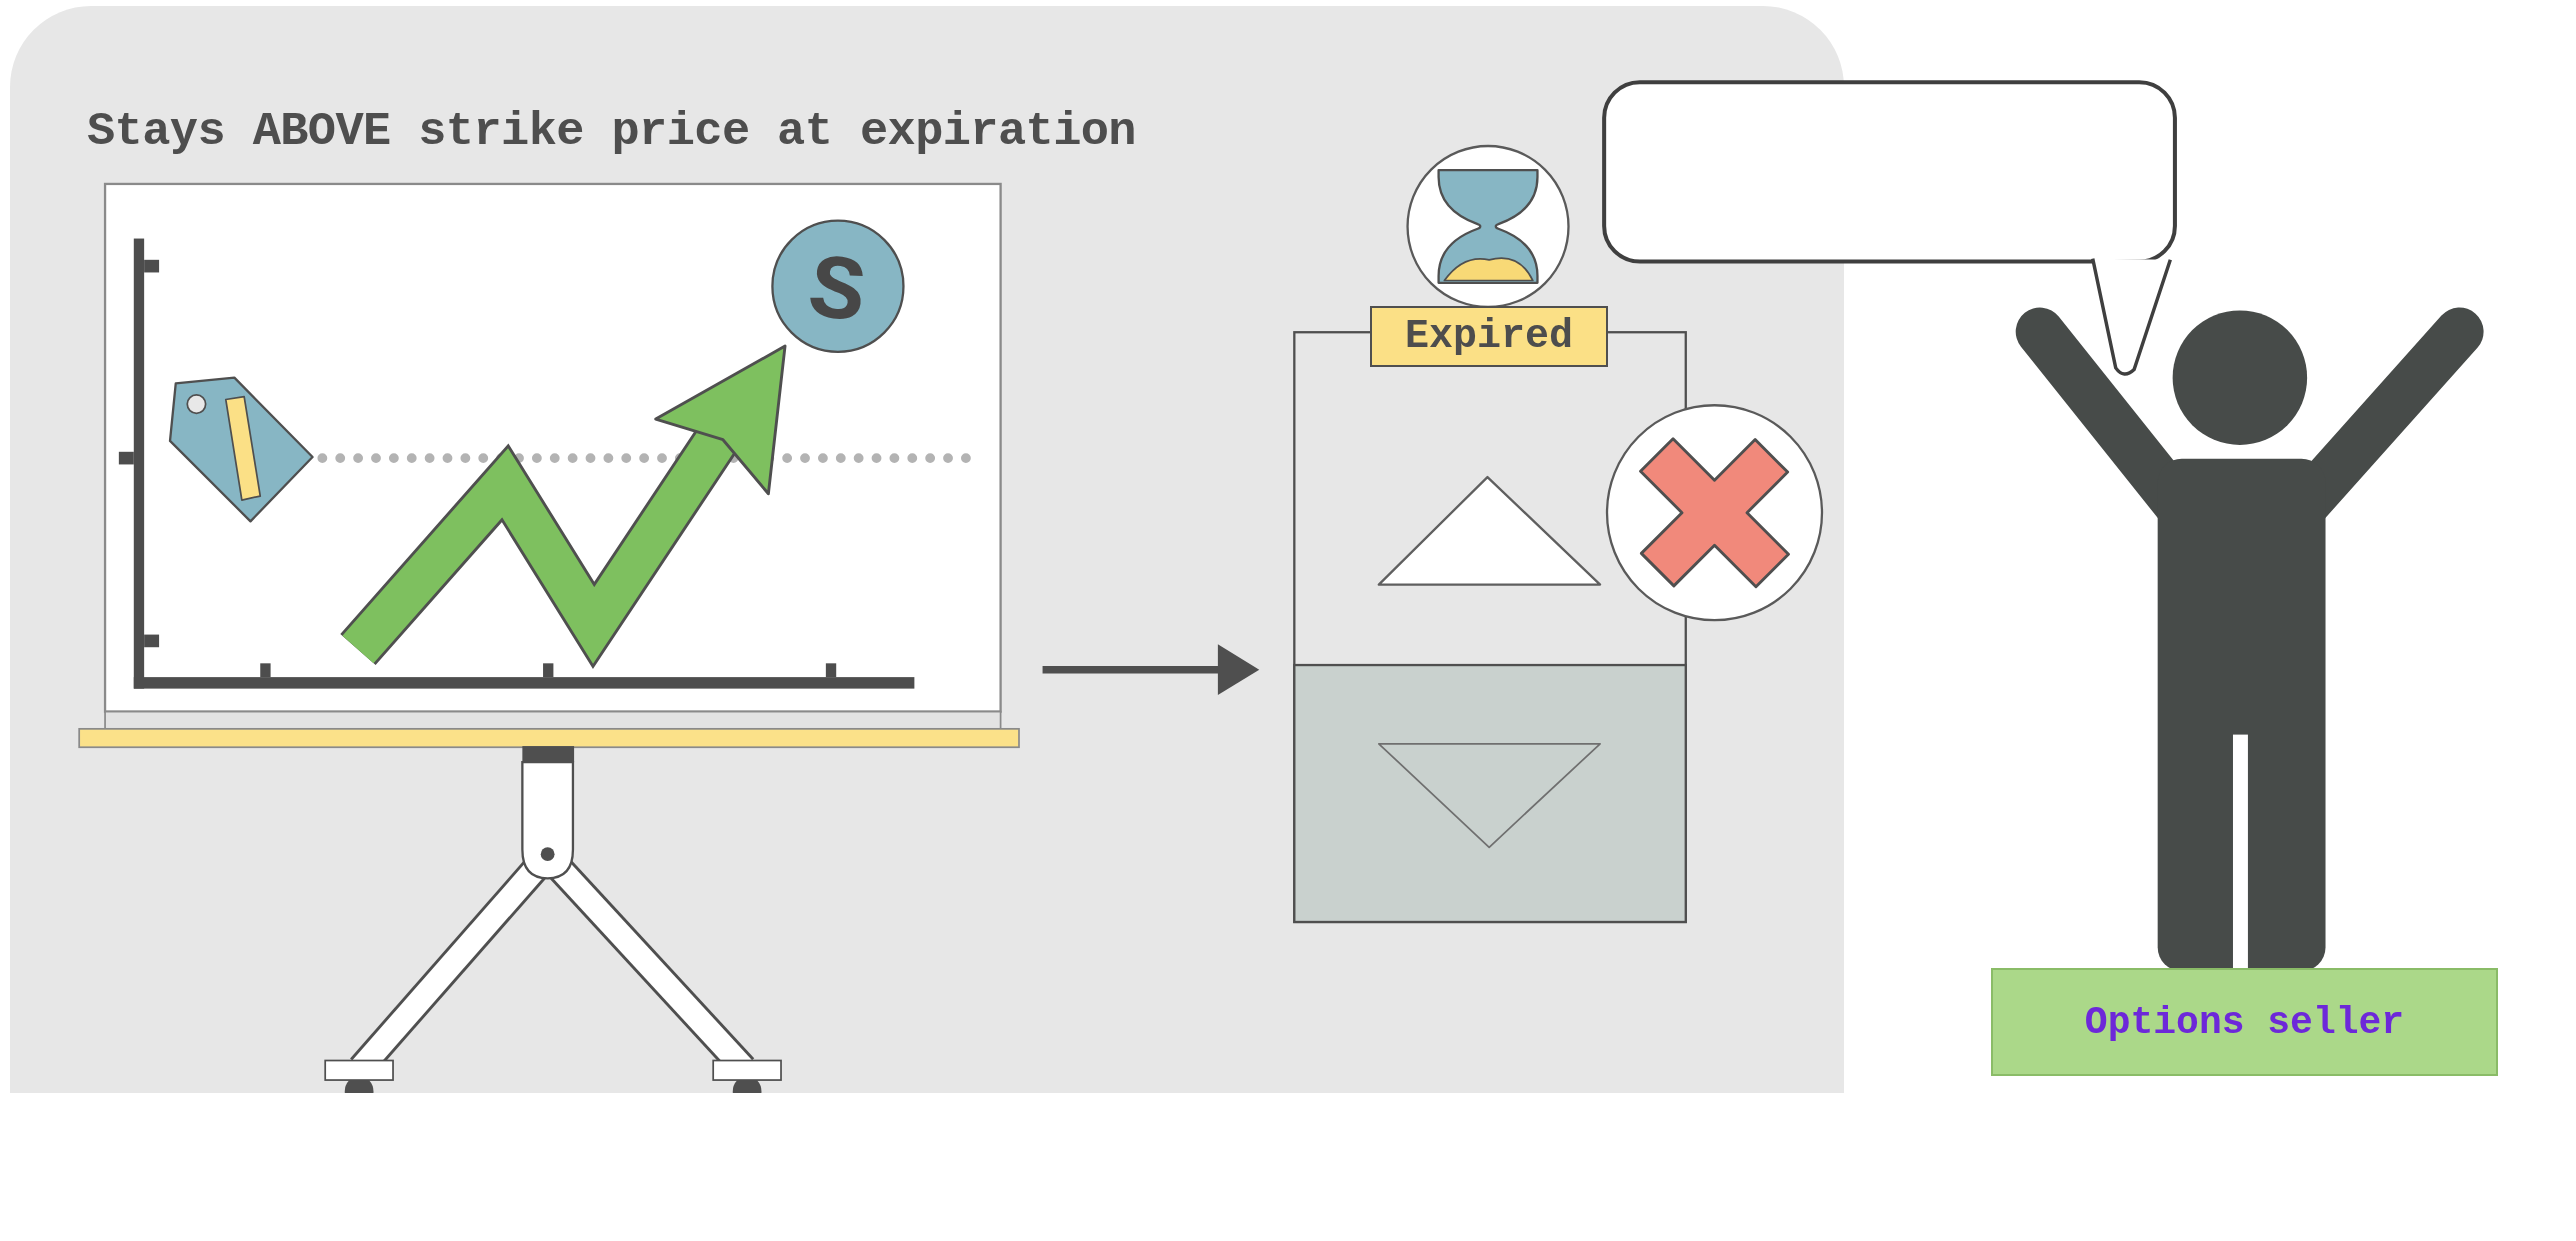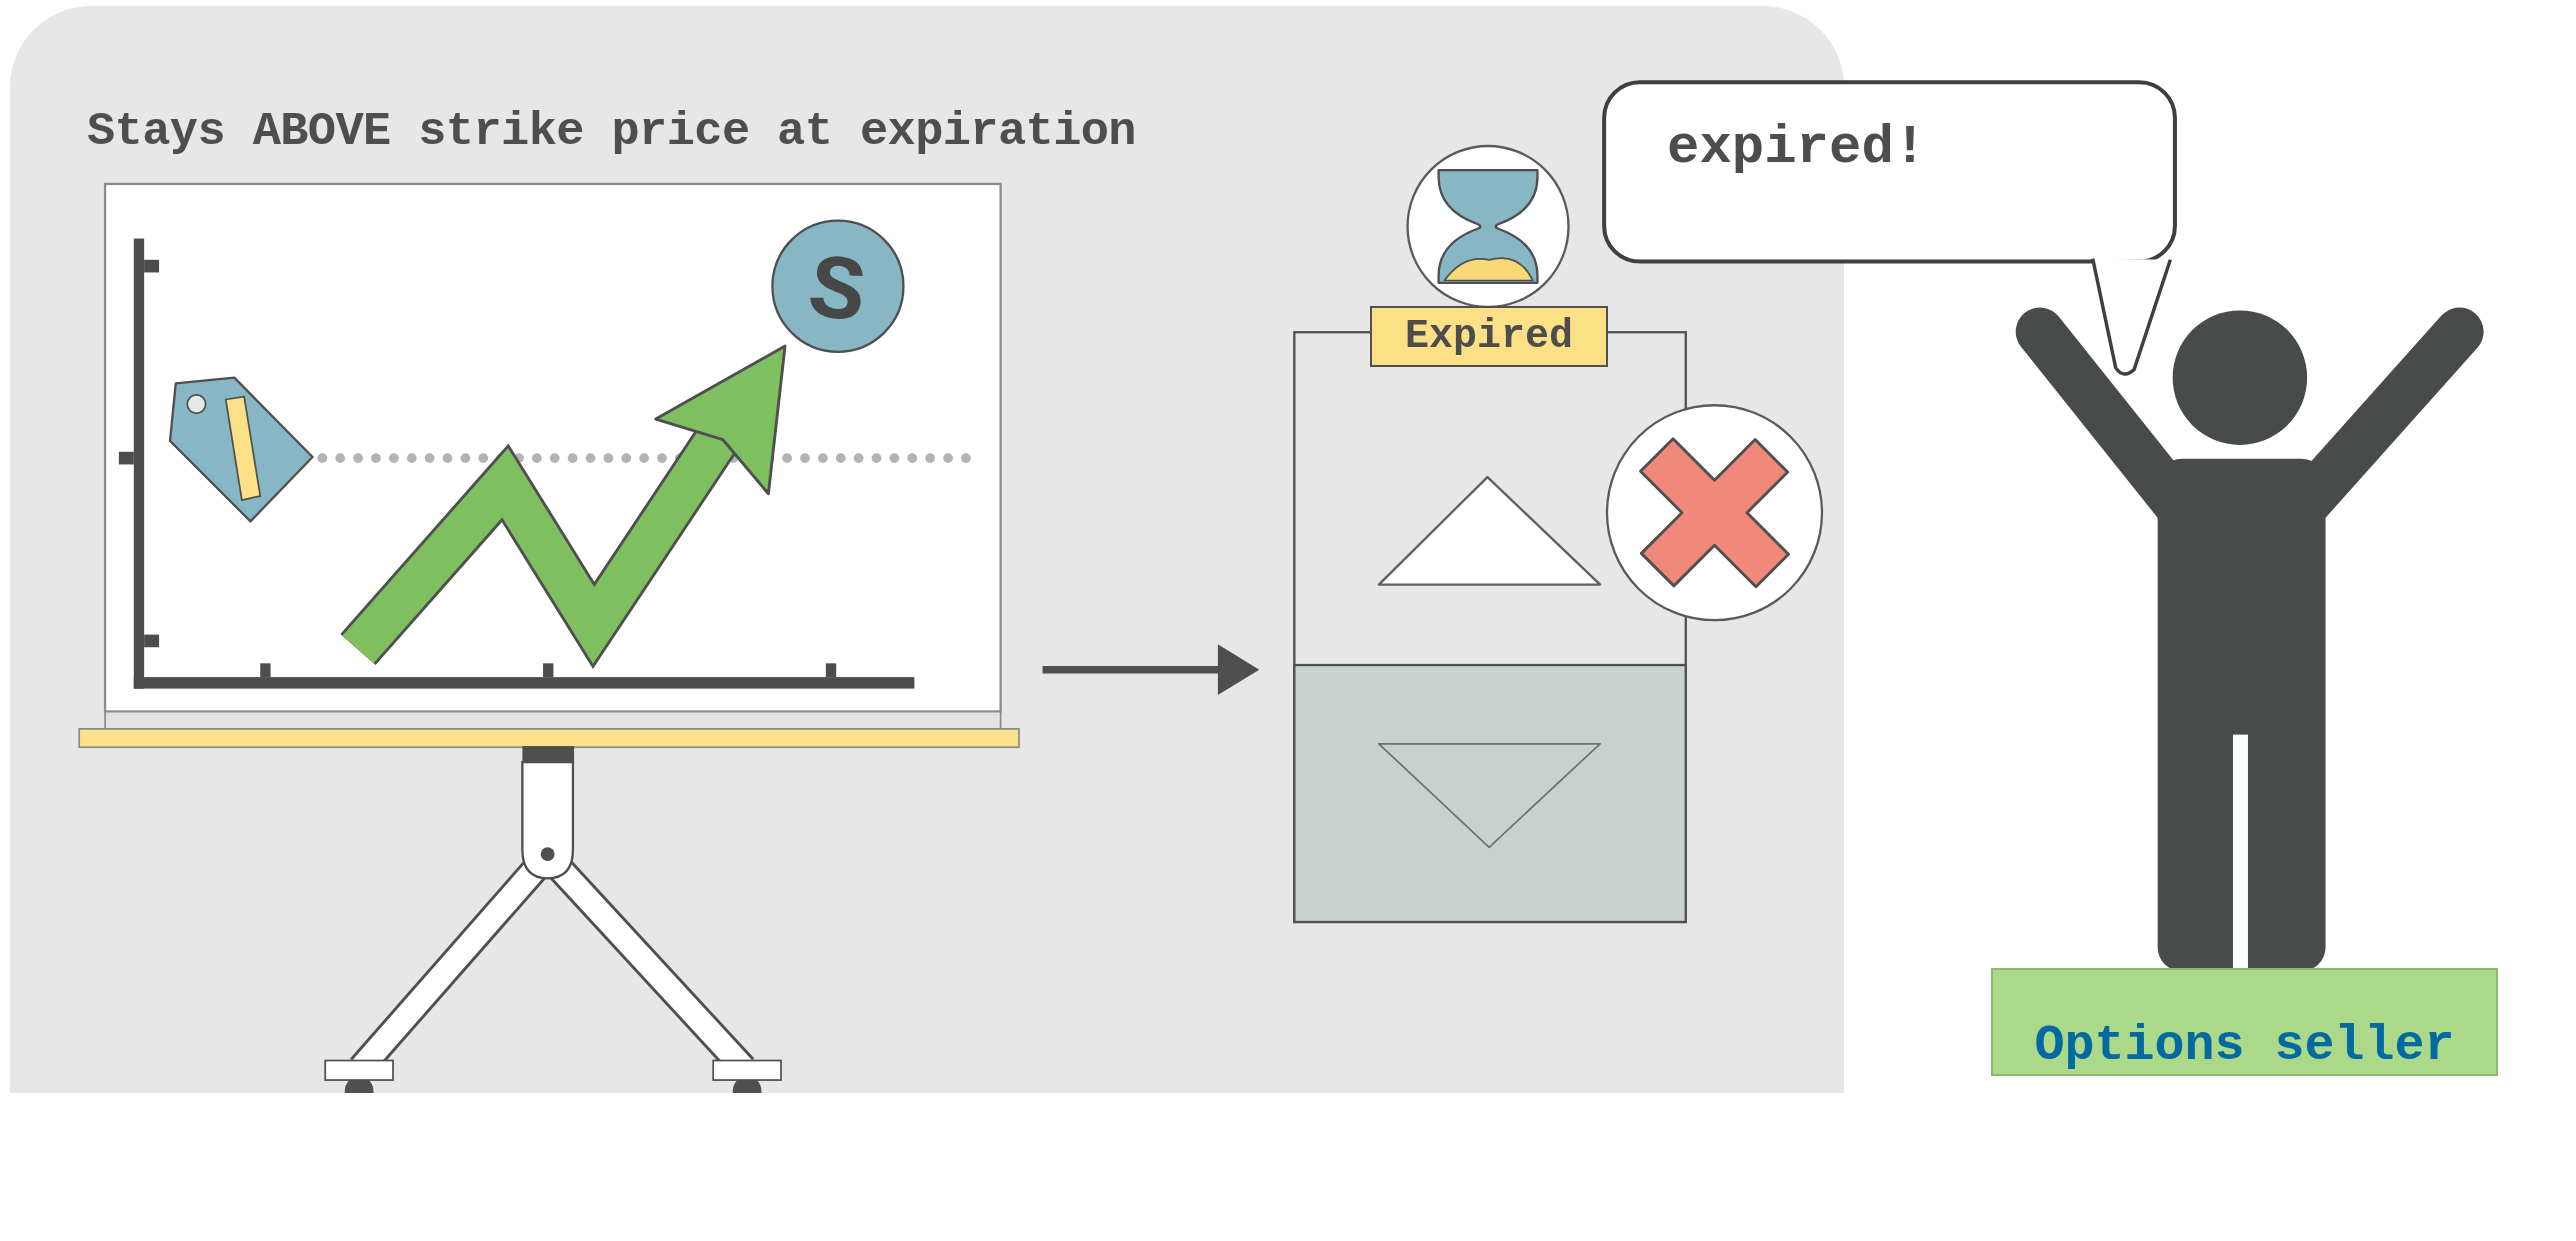--- a/index.html
+++ b/index.html
@@ -22,22 +22,22 @@
     display:flex;align-items:center;justify-content:center;
     font-size:40px;font-weight:700;color:#4d4d4d;
   }
   .bubble-text{
     position:absolute;left:1667px;top:113px;width:460px;
     font-size:54px;font-weight:700;color:#4d4d4d;line-height:69px;white-space:nowrap;
   }
   .person-label{
     position:absolute;left:1991px;top:968px;width:507px;height:108px;box-sizing:border-box;
     background:#abd889;border:2.3px solid #8abc67;
-    display:flex;align-items:flex-end;justify-content:center;
-    font-size:50px;font-weight:700;color:#0369a1;
+    display:flex;align-items:center;justify-content:center;
+    font-size:38px;font-weight:700;color:#6d28d9;
   }
 </style>
 </head>
 <body>
 
 <div class="stage">
 
   <div class="panel"></div>
 
   <div class="title">Stays ABOVE strike price at expiration</div>
@@ -133,21 +133,20 @@
       <rect x="2790" y="143" width="993" height="312" rx="62" fill="#ffffff" stroke="#3f3f3f" stroke-width="7"></rect>
       <path d="M3640 450 L3680 640 Q3694 660 3712 643 L3775 452" fill="#ffffff" stroke="#3f3f3f" stroke-width="6"></path>
     </g>
   </svg>
 
   <div class="badge-expired">
     <span>Expired</span>
   </div>
 
   <div class="bubble-text">
-    <div>expired!</div>
   </div>
 
   <div class="person-label">
     <span>Options seller</span>
   </div>
 
 </div>
 
 
 </body></html>

